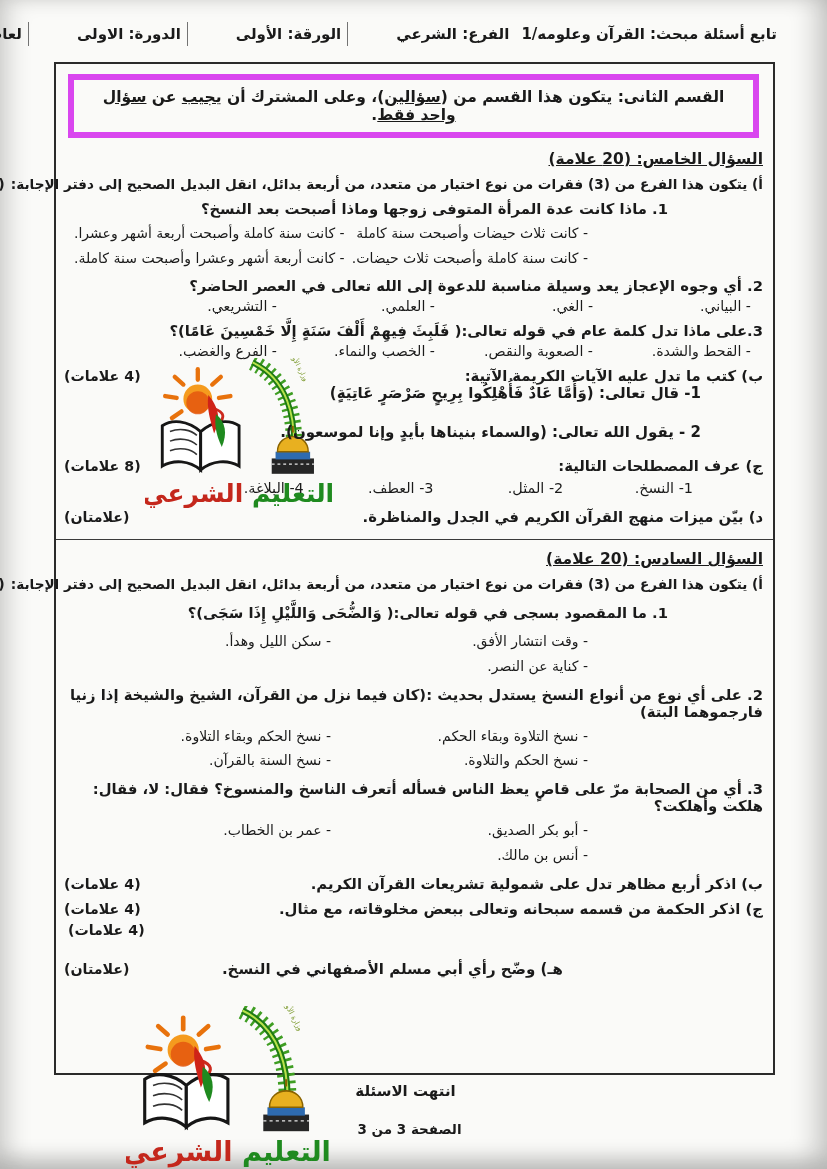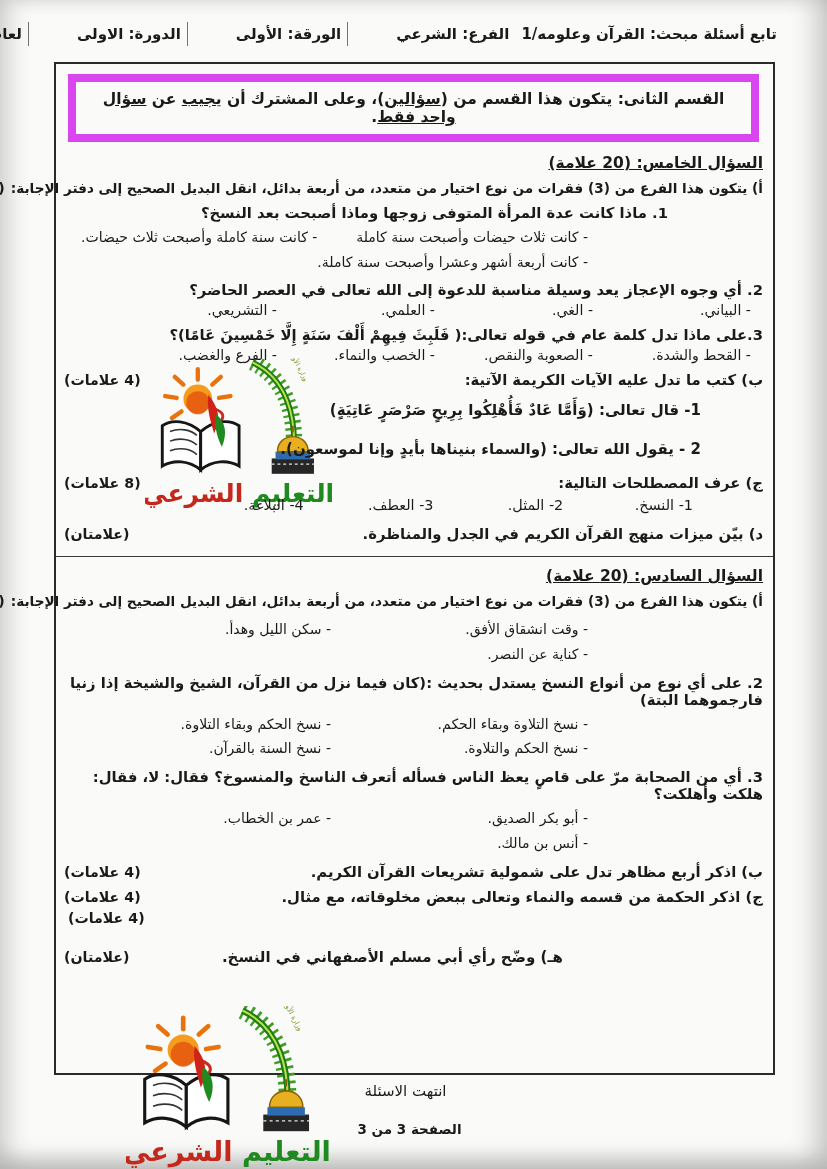--- a/index.html
+++ b/index.html
@@ -13,43 +13,43 @@
   .header{position:absolute;top:22px;right:44px;left:44px;display:flex;align-items:stretch;font-weight:bold;font-size:15px;}
   .hdr-item{padding:3px 6px;white-space:nowrap;display:flex;align-items:center;justify-content:center;}
   .hdr-item.sep{border-left:1px solid #737373;padding-left:48px;}
   .hdr-subject{flex:2.1;justify-content:flex-start;}
   .hdr-branch{flex:1.05;}
   .hdr-paper{flex:.95;}
   .hdr-session{flex:1.05;}
   .hdr-year{flex:.85;}
   
   .main-box{position:absolute;top:62px;right:52px;left:54px;height:1003px;border:2px solid #2a2a2a;padding:6px 10px 0 8px;z-index:1;}
-  .notice{border:8px solid #d946ef;margin:4px 4px 0 4px;padding:8px 10px;text-align:center;font-weight:bold;font-size:15.5px;}
+  .notice{border:6px solid #d946ef;margin:4px 4px 0 4px;padding:8px 10px;text-align:center;font-weight:bold;font-size:15.5px;}
   .u{text-decoration:underline;}
   .sec-title{margin-top:12px;font-weight:bold;font-size:15.5px;}
   .sec-title span{text-decoration:underline;}
   .flex-row{display:flex;justify-content:space-between;align-items:baseline;margin-top:8px;font-weight:bold;font-size:13.6px;white-space:nowrap;}
   .flex-row .txt{overflow:visible;}
   .marks{flex-shrink:0;font-weight:bold;font-size:14.2px;padding-right:6px;}
   .mcq-q{margin-top:8px;font-weight:bold;font-size:14.8px;}
   .indent{padding-right:95px;}
   .opts2{display:grid;grid-template-columns:1fr 1fr;padding:3px 175px 0 10px;font-size:14px;font-weight:normal;}
   .opts2 span{text-align:right;margin-top:3px;white-space:nowrap;line-height:1.55;}
   .opts4{display:grid;grid-template-columns:repeat(4,1fr);padding:4px 12px 0 55px;font-size:14.2px;font-weight:normal;}
   .opts4 span{text-align:right;white-space:nowrap;}
-  .verse{margin-top:13px;padding-right:62px;font-size:15px;font-weight:bold;}
+  .verse{margin-top:0;padding-right:62px;font-size:15px;font-weight:bold;}
   .verse.v2{margin-top:21px;}
   .terms{display:grid;grid-template-columns:repeat(4,1fr);padding:6px 70px 0 110px;font-size:14.4px;font-weight:normal;}
   .terms span{white-space:nowrap;}
   .divider{border:none;border-top:1.6px solid #3a3a3a;margin:14px -10px 0 -8px;}
   .marks-line{margin-top:5px;text-align:left;font-weight:bold;font-size:14.2px;padding-left:4px;}
   .e-row{margin-top:22px;}
   .e-row .txt{padding-right:200px;font-size:15px;}
   
-  .footer-end{position:absolute;top:1082px;right:16px;left:0;text-align:center;font-weight:normal;font-size:15px;z-index:1;}
+  .footer-end{position:absolute;top:1082px;right:16px;left:0;text-align:center;font-weight:bold;font-size:15px;z-index:1;}
   .page-num{position:absolute;top:1121px;right:8px;left:0;text-align:center;font-weight:bold;font-size:13.5px;z-index:1;}
   
   .logo{position:absolute;pointer-events:none;}
   .logo-center{left:145px;top:358px;width:192px;height:150px;z-index:0;}
   .logo-bottom{left:126px;top:1006px;width:208px;height:162px;z-index:2;}
   svg text{font-family:"DejaVu Sans",sans-serif;}
 </style>
 </head>
 <body>
 
@@ -113,20 +113,21 @@
     <div class="sec-title"><span>السؤال الخامس: (20 علامة)</span></div>
 
     <div class="flex-row">
       <span class="txt">أ) يتكون هذا الفرع من (3) فقرات من نوع اختيار من متعدد، من أربعة بدائل، انقل البديل الصحيح إلى دفتر الإجابة:</span>
       <span class="marks">(6 علامات)</span>
     </div>
 
     <div class="mcq-q indent">1. ماذا كانت عدة المرأة المتوفى زوجها وماذا أصبحت بعد النسخ؟</div>
     <div class="opts2">
       <span>- كانت ثلاث حيضات وأصبحت سنة كاملة</span>
+      <span>- كانت سنة كاملة وأصبحت أربعة أشهر وعشرا.</span>
       <span>- كانت سنة كاملة وأصبحت ثلاث حيضات.</span>
       <span>- كانت أربعة أشهر وعشرا وأصبحت سنة كاملة.</span>
     </div>
 
     <div class="mcq-q">2. أي وجوه الإعجاز يعد وسيلة مناسبة للدعوة إلى الله تعالى في العصر الحاضر؟</div>
     <div class="opts4">
       <span>- البياني.</span>
       <span>- الغي.</span>
       <span>- العلمي.</span>
       <span>- التشريعي.</span>
@@ -165,22 +166,23 @@
 
     <hr class="divider">
 
     <div class="sec-title" style="margin-top:10px"><span>السؤال السادس: (20 علامة)</span></div>
 
     <div class="flex-row">
       <span class="txt">أ) يتكون هذا الفرع من (3) فقرات من نوع اختيار من متعدد، من أربعة بدائل، انقل البديل الصحيح إلى دفتر الإجابة:</span>
       <span class="marks">(6 علامات)</span>
     </div>
 
+    <div class="mcq-q indent" style="margin-top:12px">1. ما المقصود بسجى في قوله تعالى:( وَالضُّحَى وَاللَّيْلِ إِذَا سَجَى)؟</div>
     <div class="opts2" style="margin-top:4px">
-      <span>- وقت انشقاق الأفق.</span>
+      <span>- وقت انتشار الأفق.</span>
       <span>- سكن الليل وهدأ.</span>
       <span>- كناية عن النصر.</span>
     </div>
 
     <div class="mcq-q">2. على أي نوع من أنواع النسخ يستدل بحديث :(كان فيما نزل من القرآن، الشيخ والشيخة إذا زنيا فارجموهما البتة)</div>
     <div class="opts2">
       <span>- نسخ التلاوة وبقاء الحكم.</span>
       <span>- نسخ الحكم وبقاء التلاوة.</span>
       <span>- نسخ الحكم والتلاوة.</span>
       <span>- نسخ السنة بالقرآن.</span>
@@ -192,21 +194,21 @@
       <span>- عمر بن الخطاب.</span>
       <span>- أنس بن مالك.</span>
     </div>
 
     <div class="flex-row" style="font-size:14.8px">
       <span class="txt">ب) اذكر أربع مظاهر تدل على شمولية تشريعات القرآن الكريم.</span>
       <span class="marks">(4 علامات)</span>
     </div>
 
     <div class="flex-row" style="font-size:14.8px">
-      <span class="txt">ج) اذكر الحكمة من قسمه والنماء وتعالى ببعض مخلوقاته، مع مثال.</span>
+      <span class="txt">ج) اذكر الحكمة من قسمه سبحانه وتعالى ببعض مخلوقاته، مع مثال.</span>
       <span class="marks">(4 علامات)</span>
     </div>
 
     <div class="marks-line">(4 علامات)</div>
 
     <div class="flex-row e-row">
       <span class="txt">هـ) وضّح رأي أبي مسلم الأصفهاني في النسخ.</span>
       <span class="marks">(علامتان)</span>
     </div>
 

